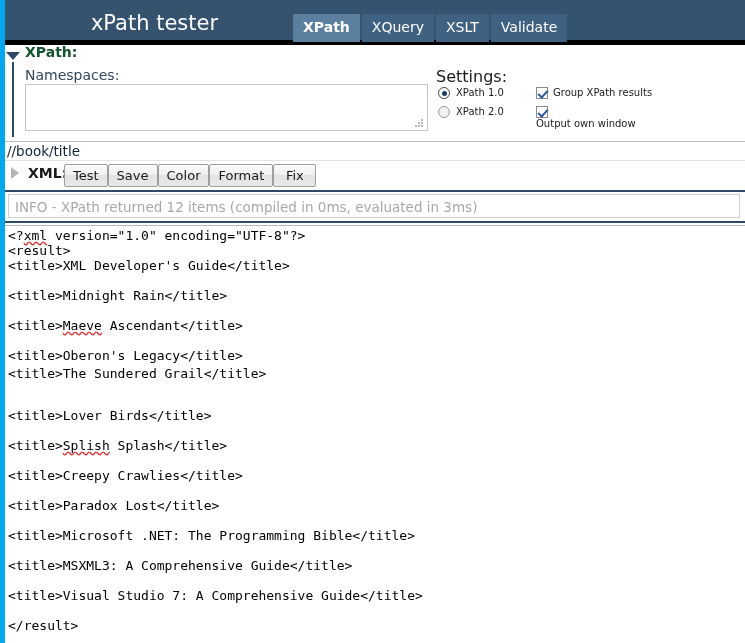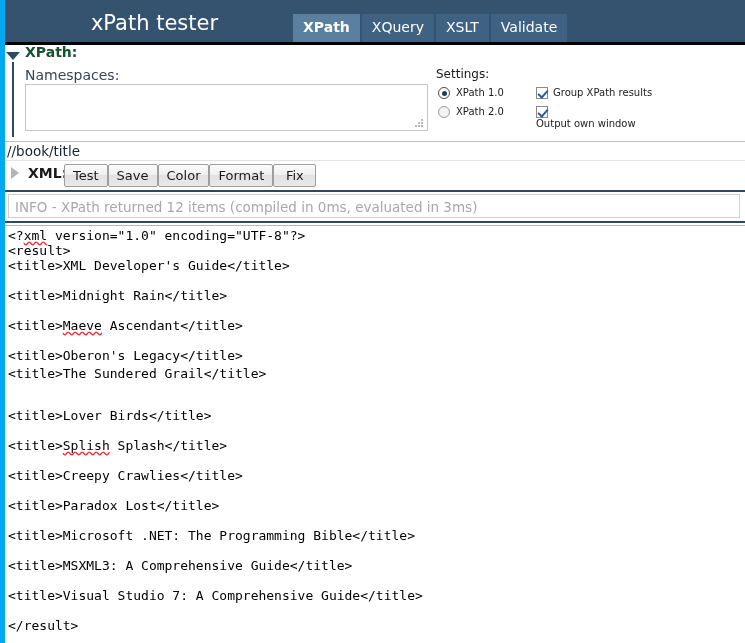--- a/index.html
+++ b/index.html
@@ -37,21 +37,21 @@
   }
 
   
   .header {
     position: absolute;
     left: 0; top: 0;
     width: 745px; height: 45px;
     background: #35536f;
     border-bottom: 2px solid #2b real;
   }
-  .header { border-bottom: 3px solid #000000; }
+  .header { border-bottom: 5px solid #000000; }
 
   .app-title {
     position: absolute;
     left: 52px; top: 11px;
     width: 205px;
     text-align: center;
     color: #ffffff;
     font-size: 21px;
     font-family: "DejaVu Sans", "Liberation Sans", sans-serif;
     letter-spacing: 0px;
@@ -132,21 +132,21 @@
     position: absolute;
     width: 2px; height: 2px;
     background: #b8b8b8;
     display: block;
   }
 
   
   .settings-label {
     position: absolute;
     left: 436px; top: 67px;
-    font-size: 12px;
+    font-size: 16px;
     color: #1a1a1a;
   }
   .opt-row {
     position: absolute;
     font-size: 10px;
     color: #1a1a1a;
     white-space: nowrap;
     display: flex;
     align-items: flex-start;
   }

